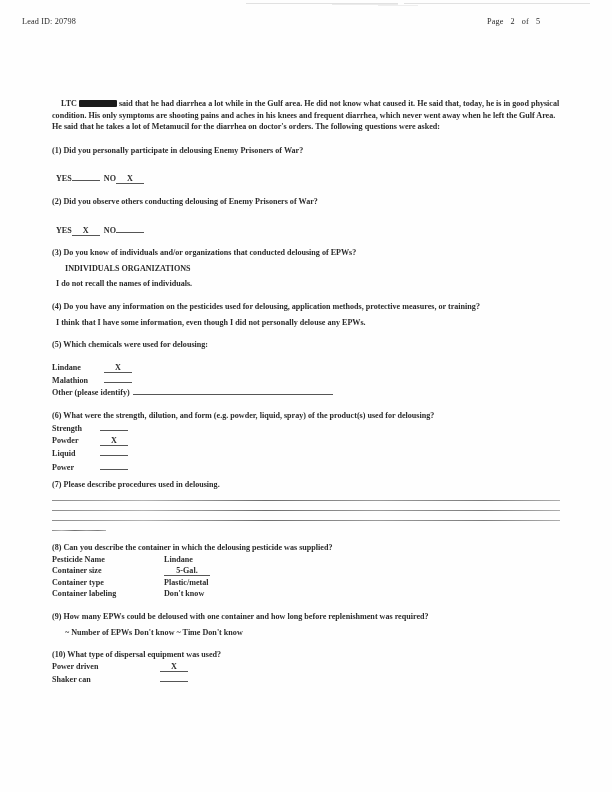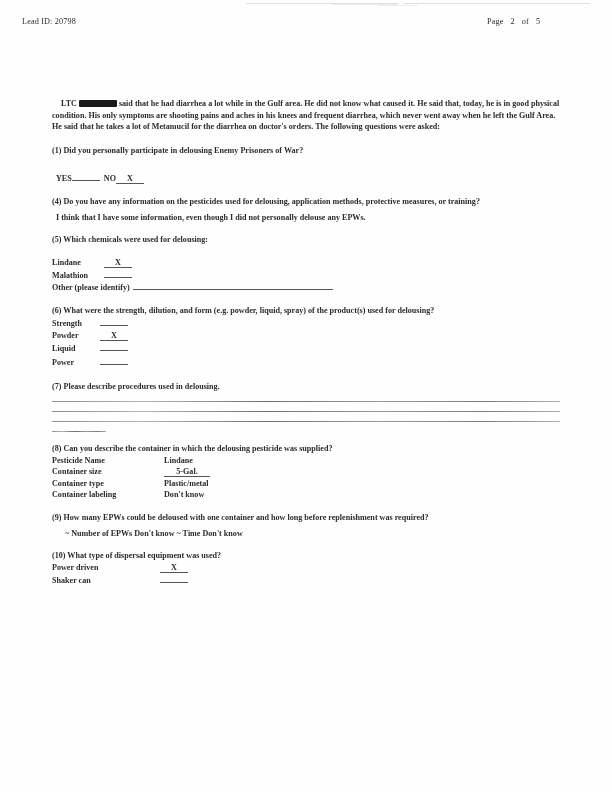--- a/index.html
+++ b/index.html
@@ -66,21 +66,21 @@
     width: 38px;
     height: 7px;
     background: #1a1a1a;
     vertical-align: -1px;
     margin: 0 2px;
     border-radius: 1px;
   }
 
   .q { margin: 0; }
   .q-block { margin-bottom: 11px; }
-  .q-block.tight { margin-bottom: 12px; }
+  .q-block.tight { margin-bottom: 6px; }
   .ans { margin: 4px; }
   .indent-sm { padding-left: 9px; }
   .gap-row { height: 11px; }
 
   
   .blank {
     display: inline-block;
     border-bottom: 1px solid #555;
     height: 7px;
     vertical-align: baseline;
@@ -133,21 +133,31 @@
   <div class="body-col">
 
     <p class="para"><span>LTC</span><span class="redaction"></span><span>said that he had diarrhea a lot while in the Gulf area.  He did not know what caused it.  He said that, today, he is in good physical condition.  His only symptoms are shooting pains and aches in his knees and frequent diarrhea, which never went away when he left the Gulf Area.  He said that he takes a lot of Metamucil for the diarrhea on doctor's orders.  The following questions were asked:</span></p>
 
     <div class="q-block">
       <p class="q">(1)  Did you personally participate in delousing Enemy Prisoners of War?</p>
       <div class="gap-row"></div>
       <p class="ans"><span>YES</span><span class="mark"></span>&nbsp;&nbsp;<span>NO</span><span class="mark">X</span></p>
     </div>
 
-
+    <div class="q-block">
+      <p class="q">(2)  Did you observe others conducting delousing of Enemy Prisoners of War?</p>
+      <div class="gap-row"></div>
+      <p class="ans"><span>YES</span><span class="mark">X</span>&nbsp;&nbsp;<span>NO</span><span class="mark"></span></p>
+    </div>
+
+    <div class="q-block">
+      <p class="q">(3)  Do you know of individuals and/or organizations that conducted delousing of EPWs?</p>
+      <p class="ans indent-sm">INDIVIDUALS    ORGANIZATIONS</p>
+      <p class="ans">I do not recall the names of individuals.</p>
+    </div>
 
     <div class="q-block">
       <p class="q">(4)  Do you have any information on the pesticides used for delousing, application methods, protective measures, or training?</p>
       <p class="ans">I think that I have some information, even though I did not personally delouse any EPWs.</p>
     </div>
 
     <div class="q-block">
       <p class="q">(5)  Which chemicals were used for delousing:</p>
       <div class="gap-row"></div>
       <span class="lbl-row"><span class="lbl w-chem">Lindane</span><span class="mark">X</span></span>

